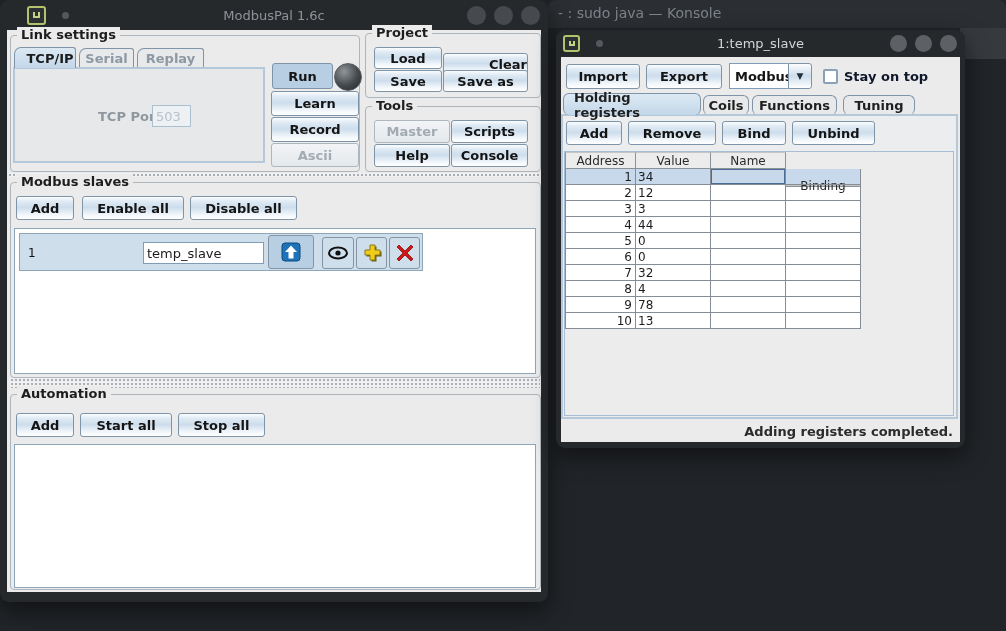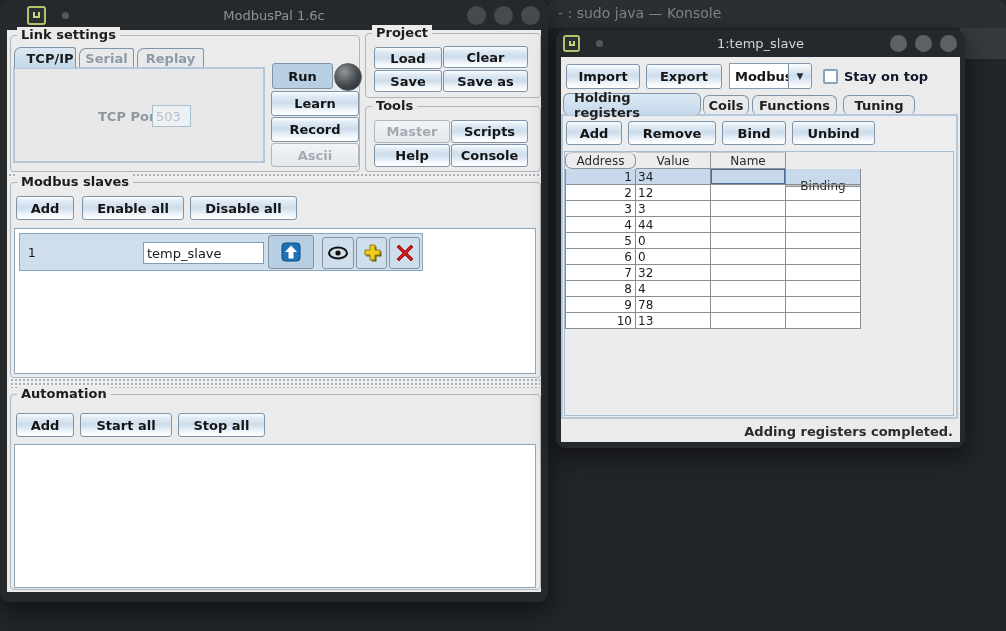--- a/index.html
+++ b/index.html
@@ -74,21 +74,21 @@
       background:#cfdeeb; display:flex; align-items:center; justify-content:center; }
   .iconbtn.toggled { background:#b7cee3; }
 
   
   .scrollpane { position:absolute; border:1px solid #a6bdd3; background:#ececec; overflow:hidden; }
   .rtable { position:absolute; left:0; top:0; width:296px; font-size:12px; color:#1c1c1c; }
   .thead { display:flex; height:17px; }
   .th { background:#ececec; border-right:1px solid #8b9298; border-bottom:1px solid #8b9298;
       border-top:1px solid #c6c6c6; display:flex; align-items:center; justify-content:center;
       color:#2a2a2a; }
-  .th:first-child { border-left:1px solid #8b9298;border-radius:7px; }
+  .th:first-child { border-left:1px solid #8b9298; }
   .trow { display:flex; height:16px; background:#fff; }
   .trow.selected { background:#c7d9ea; }
   .td { border-right:1px solid #878d94; border-bottom:1px solid #878d94;
       display:flex; align-items:center; overflow:hidden; }
   .td:first-child { border-left:1px solid #878d94; }
   .td.addr { width:71px; justify-content:flex-end; padding-right:3px; }
   .td.val  { width:75px; padding-left:2px; }
   .td.nm   { width:75px; }
   .td.bnd  { width:75px; }
   .td.focus-cell { box-shadow:inset 0 0 0 1px #4a6c92; }
@@ -163,21 +163,21 @@
     <div class="btn disabled" style="left:264px; top:113px; width:88px; height:24px; z-index:6;">
       <span>Ascii</span>
     </div>
 
     <div class="group" style="left:358px; top:3px; width:176px; height:65px;">
       <span class="gtitle">Project</span>
     </div>
     <div class="btn" style="left:367px; top:17px; width:68px; height:22px;">
       <span>Load</span>
       </div>
-    <div class="btn" style="left:436px; top:16px; width:85px; height:22px;">
+    <div class="btn" style="left:436px; top:23px; width:85px; height:22px;justify-content:flex-end;">
       <span>Clear</span>
       </div>
     <div class="btn" style="left:367px; top:40px; width:68px; height:22px;">
       <span>Save</span>
       </div>
     <div class="btn" style="left:436px; top:40px; width:85px; height:22px;">
       <span>Save as</span>
       </div>
 
     <div class="group" style="left:358px; top:76px; width:176px; height:66px;">

